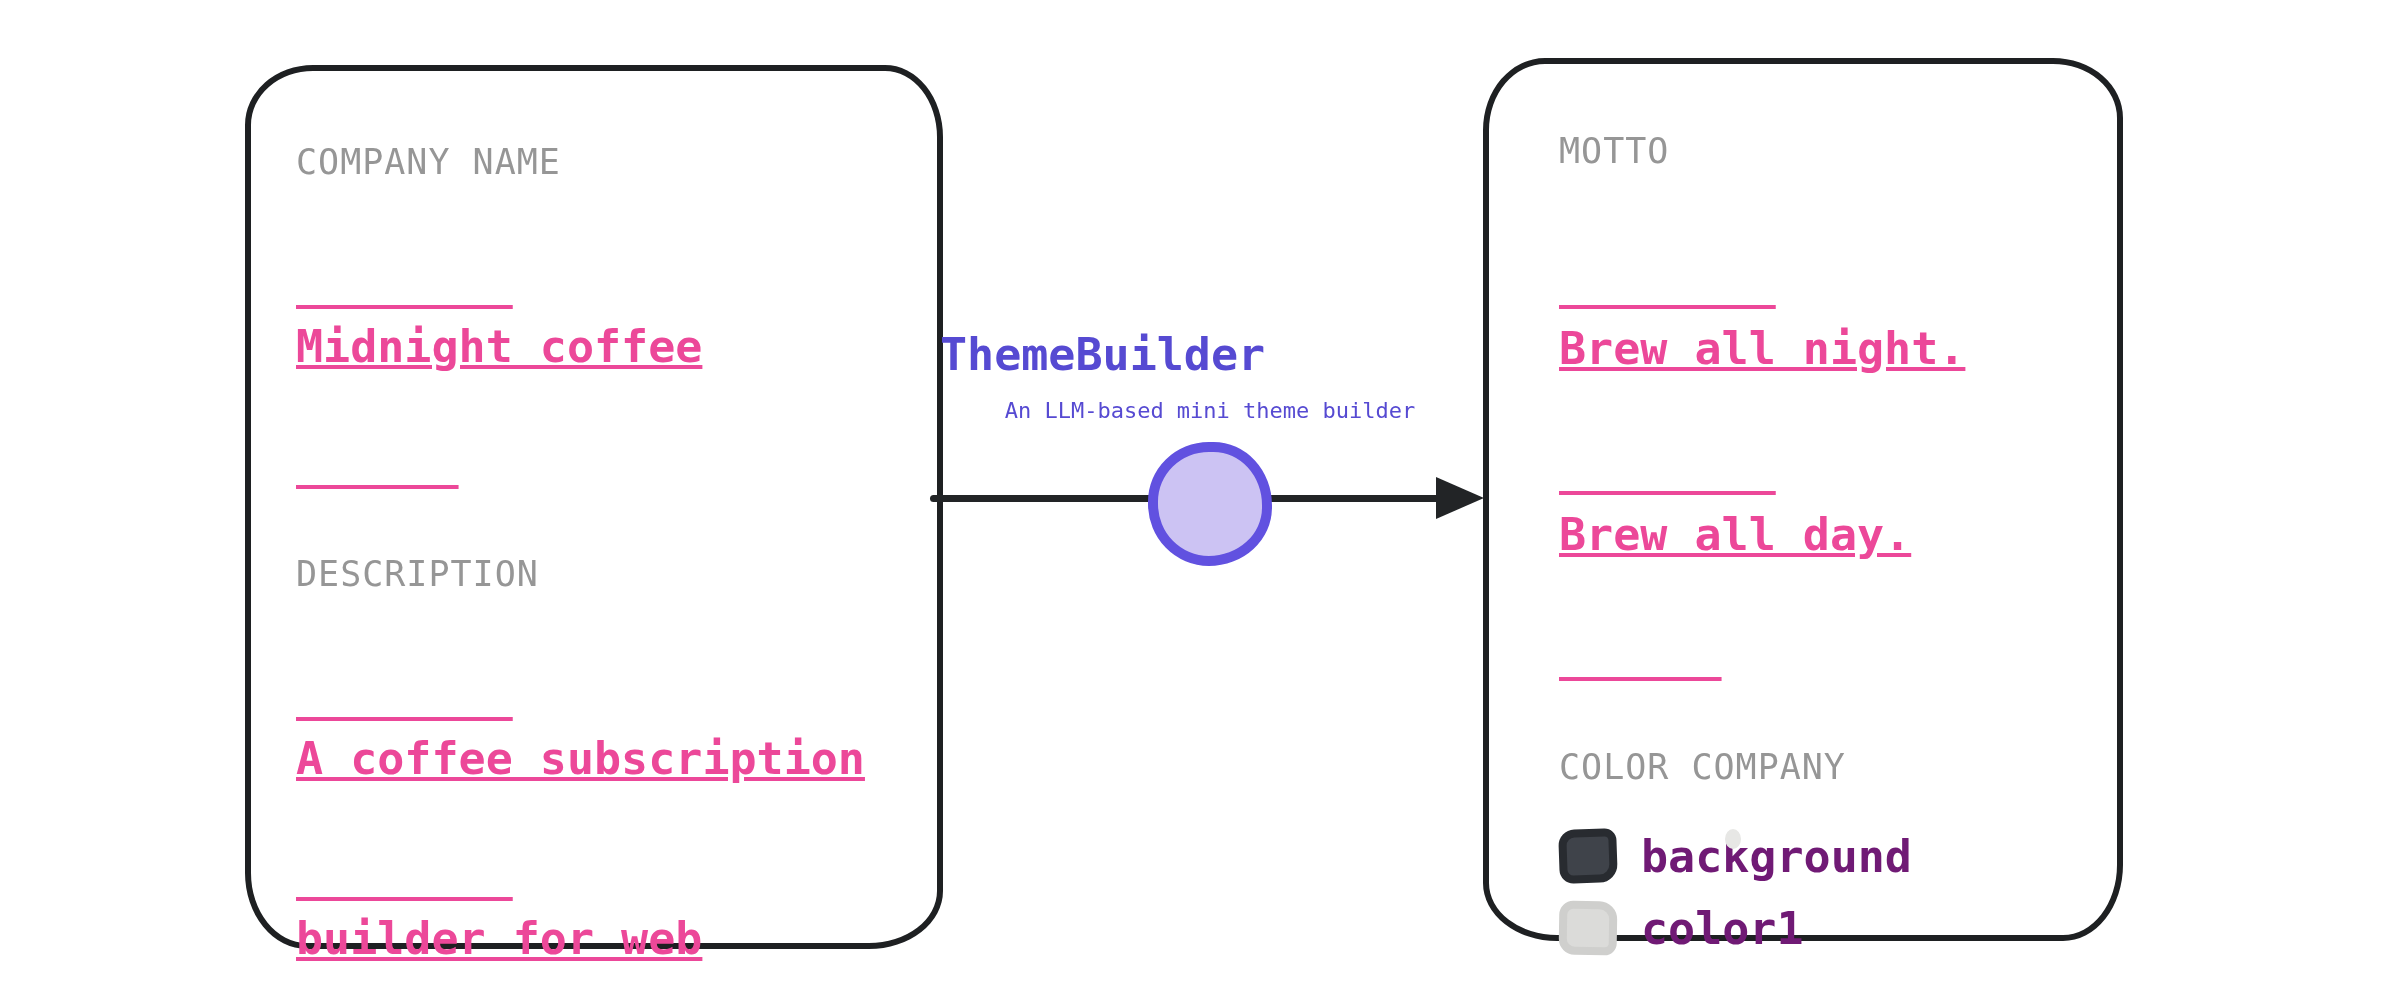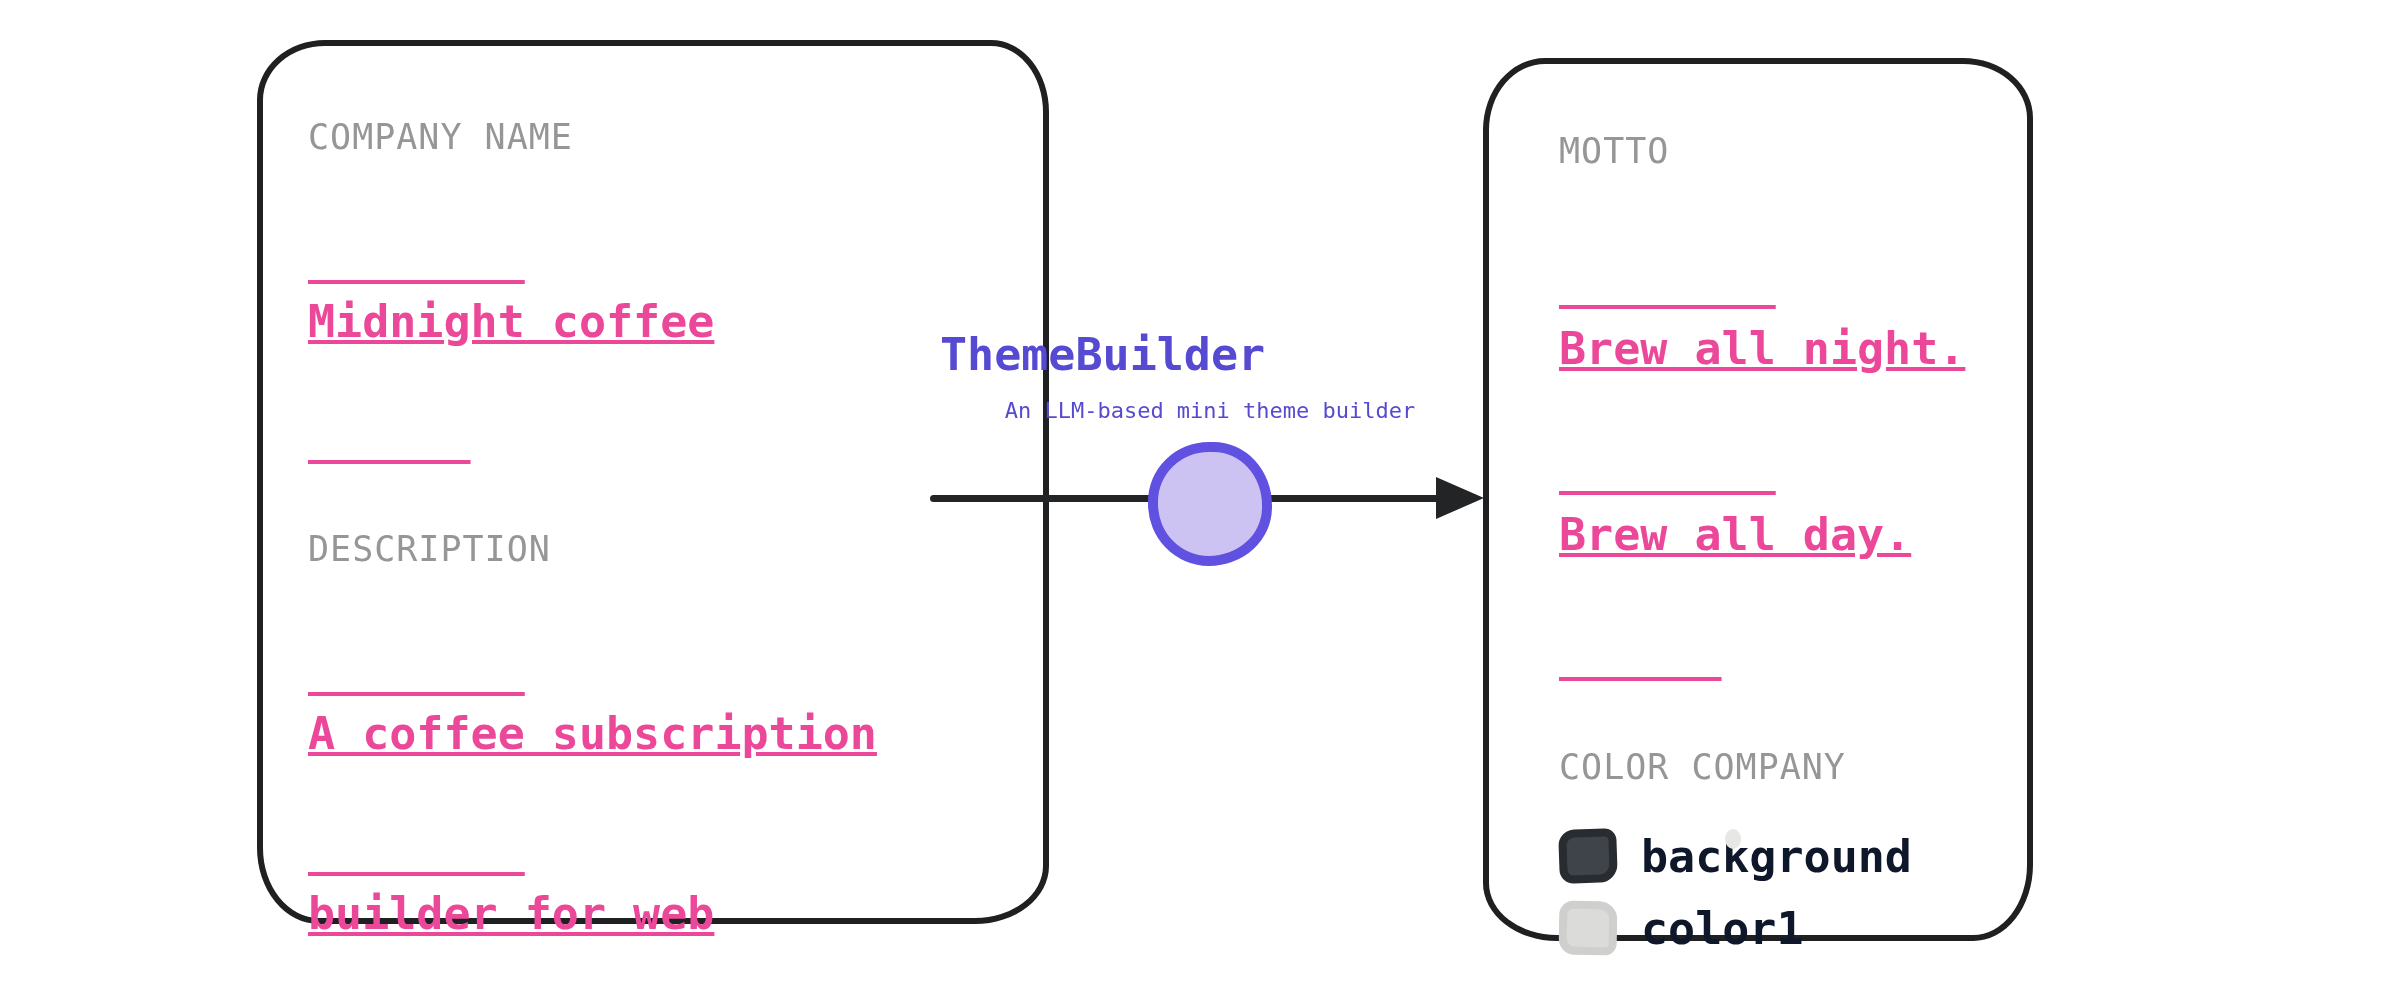--- a/index.html
+++ b/index.html
@@ -11,27 +11,26 @@
     font-family:"DejaVu Sans Mono","Liberation Mono",monospace;
   }
   
   .card{
     position:absolute;
     background:#ffffff;
     border:6px solid #1e2022;
     box-sizing:border-box;
   }
   .input-card{
-    left:245px;top:40px;width:792px;height:884px;
+    left:245px;top:65px;width:698px;height:884px;
     border-radius:68px 58px 74px 62px / 60px 72px 58px 76px;
     padding:70px 38px 0 45px;
-    margin-left:12px;
   }
   .output-card{
-    left:1483px;top:58px;width:550px;height:883px;
+    left:1483px;top:58px;width:640px;height:883px;
     border-radius:62px 70px 60px 74px / 72px 60px 76px 58px;
     padding:66px 36px 0 70px;
   }
   .label{
     font-size:35px;line-height:42px;
     color:#969696;letter-spacing:1px;
     font-weight:normal;white-space:pre;
   }
   .value{
     font-size:45px;line-height:60px;
@@ -49,21 +48,21 @@
     box-sizing:border-box;
     border:8px solid transparent;
     margin-right:24px;
     flex:0 0 auto;
   }
   .palette-row:nth-child(1) .swatch{border-radius:16px 12px 18px 14px;transform:rotate(-2deg);}
   .palette-row:nth-child(2) .swatch{border-radius:14px 18px 12px 16px;transform:rotate(1deg);}
   .palette-row:nth-child(3) .swatch{border-radius:18px 14px 16px 12px;transform:rotate(-1deg);}
   .palette-row:nth-child(4) .swatch{border-radius:12px 16px 14px 18px;transform:rotate(2deg);}
   .swatch-label{
-    font-size:45px;color:#0f172a;font-weight:bold;white-space:pre;
+    font-size:45px;color:#701a75;font-weight:bold;white-space:pre;
   }
   .stray-dot{
     position:absolute;left:236px;top:765px;
     width:16px;height:20px;border-radius:50%;
     background:#e7e7e5;
   }
   
   .proc-title{
     position:absolute;left:940px;top:329px;width:540px;
     font-size:45px;line-height:52px;

